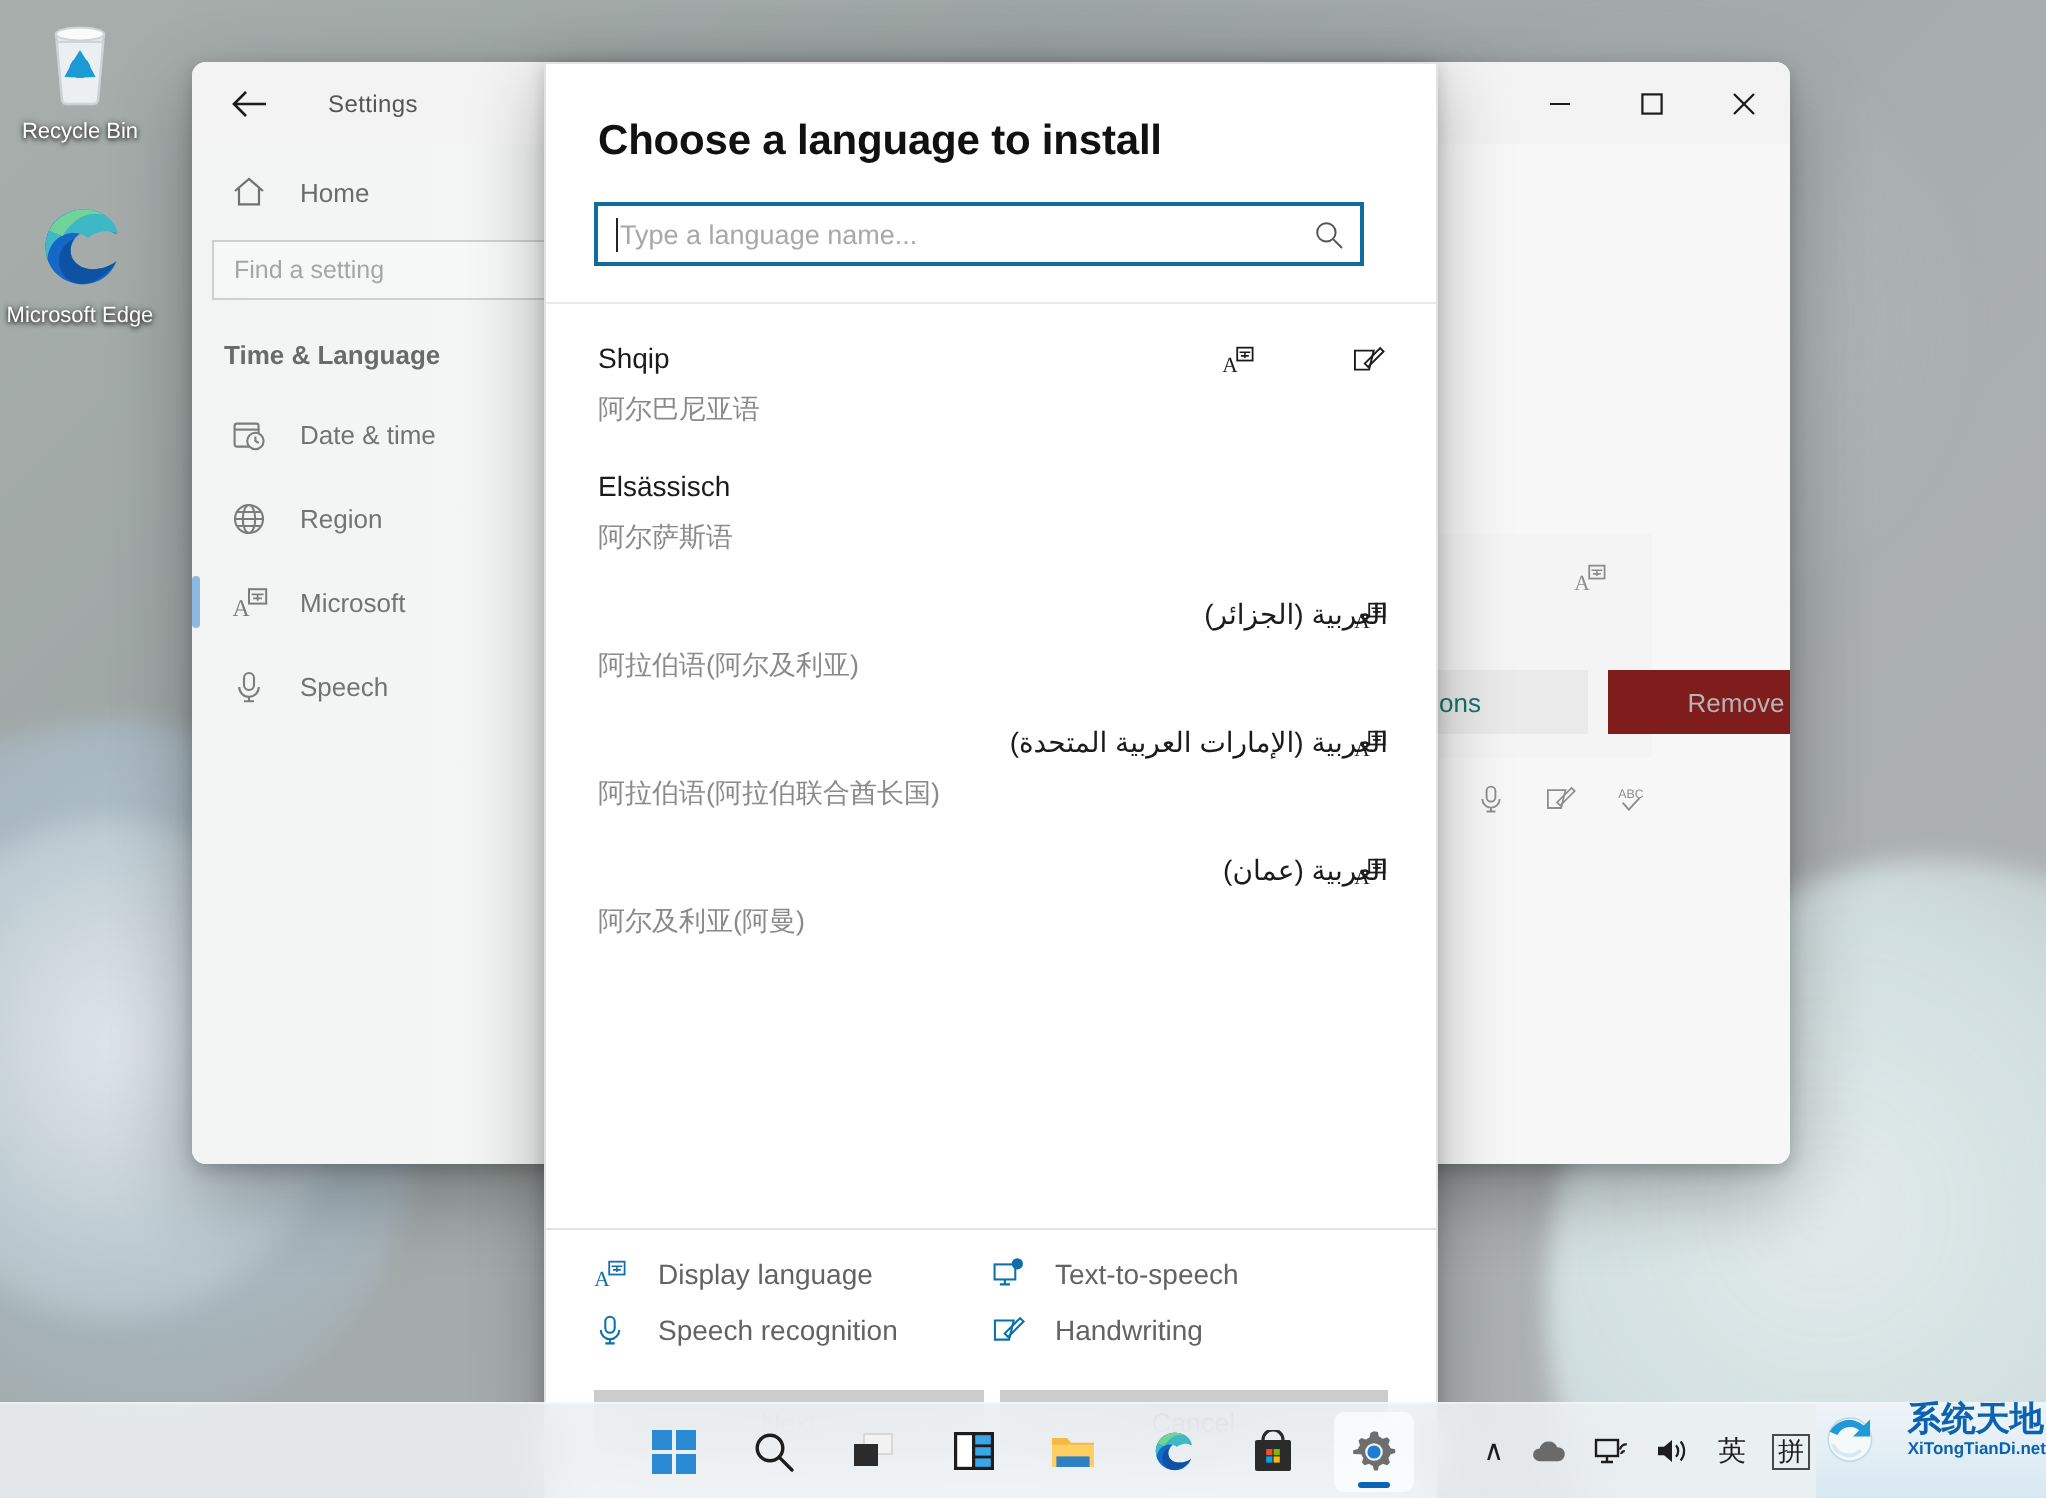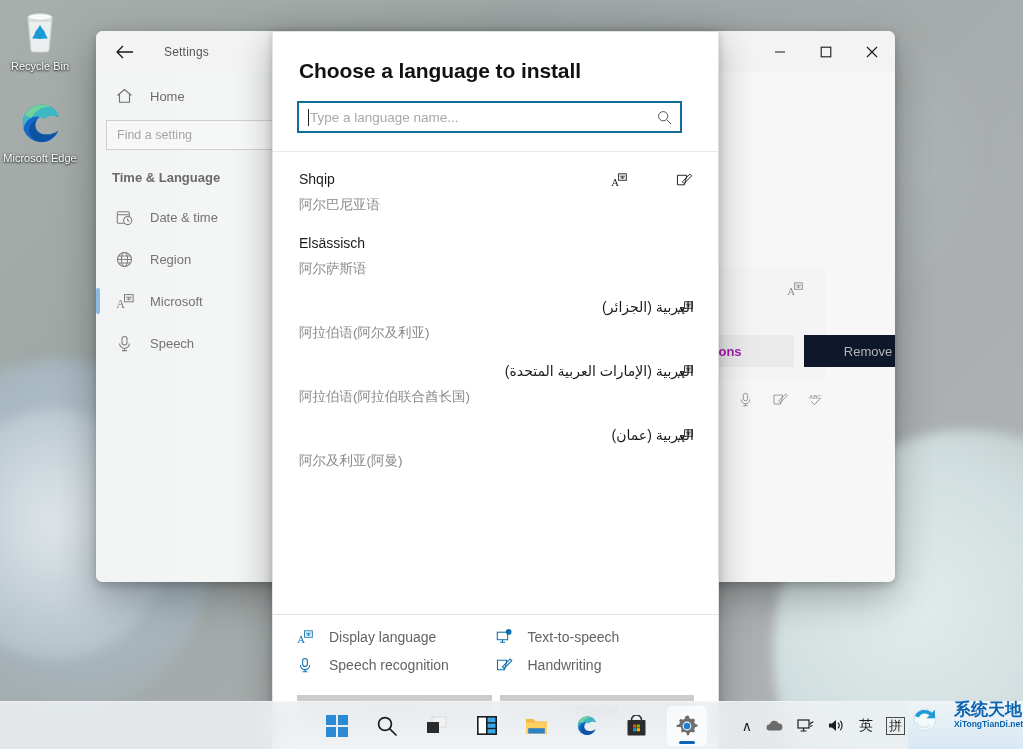--- a/index.html
+++ b/index.html
@@ -155,25 +155,25 @@
   .bg-lang-icon {
     position: absolute; right: 22px; top: 14px;
     color: #8c8c8c;
   }
   .bg-btn-row {
     position: absolute; left: 0; bottom: 12px;
     display: flex; gap: 10px;
   }
   .bg-btn {
     height: 32px; min-width: 128px;
-    background: #0f172a;
+    background: #7f1d1d;
     display: flex; align-items: center; justify-content: center;
     font-size: 13px; color: #b5b5b5;
   }
-  .bg-btn.opts { background: #eaeaea; color: #a21caf; font-weight: bold; }
+  .bg-btn.opts { background: #eaeaea; color: #0f766e; }
   .bg-feature-row {
     position: absolute;
     left: 0; top: 320px;
     width: 540px;
     display: flex; gap: 20px; justify-content: flex-end;
     padding-right: 20px;
     color: #8d8d8d;
   }
 
   

